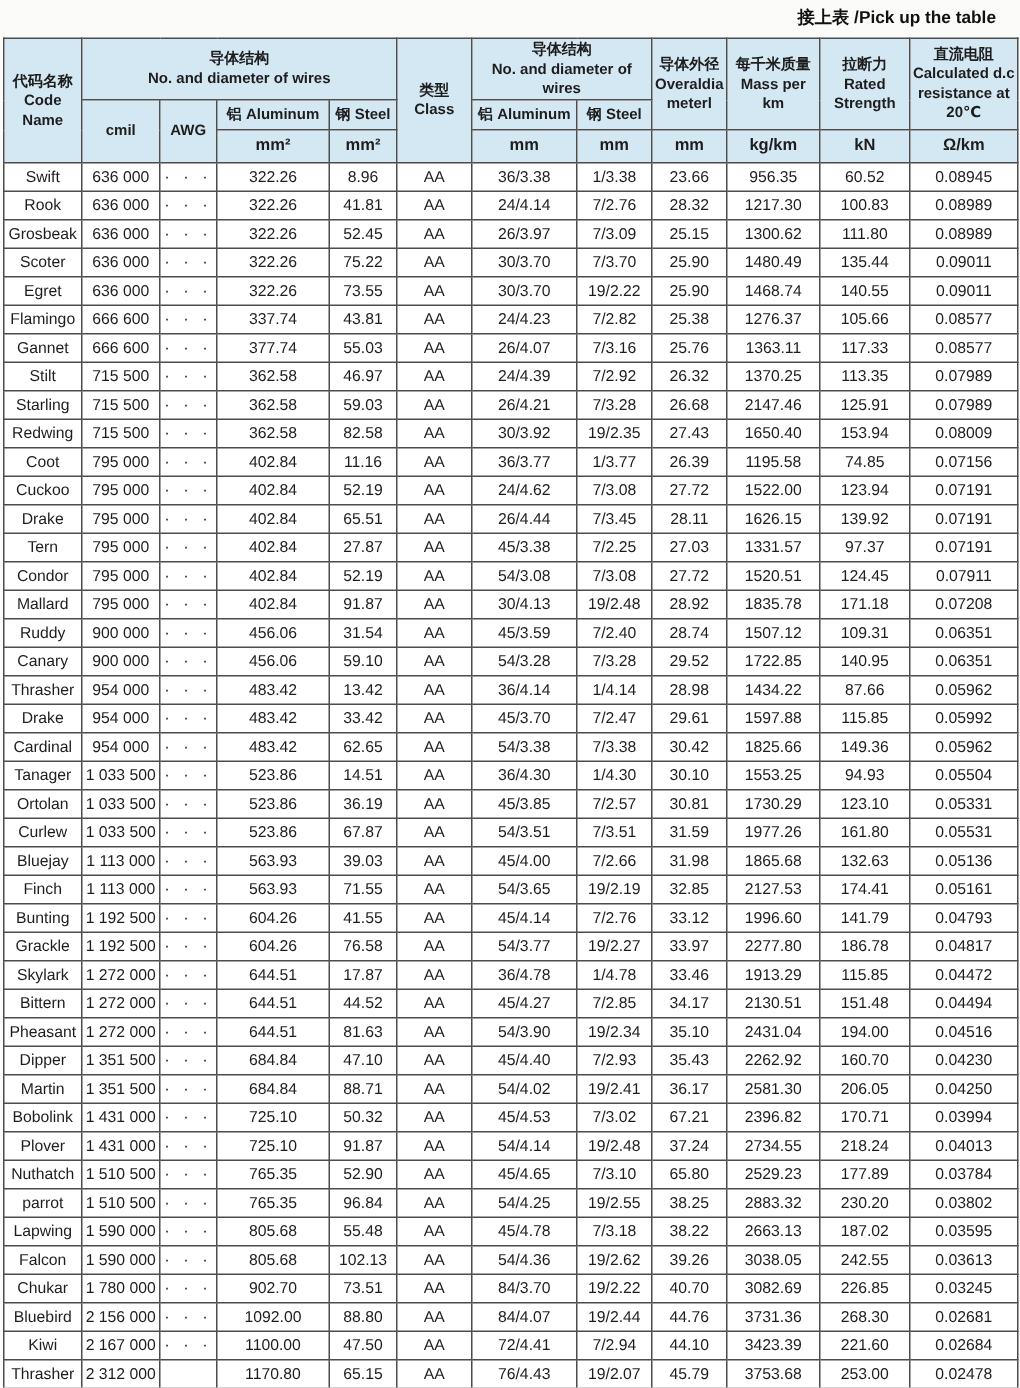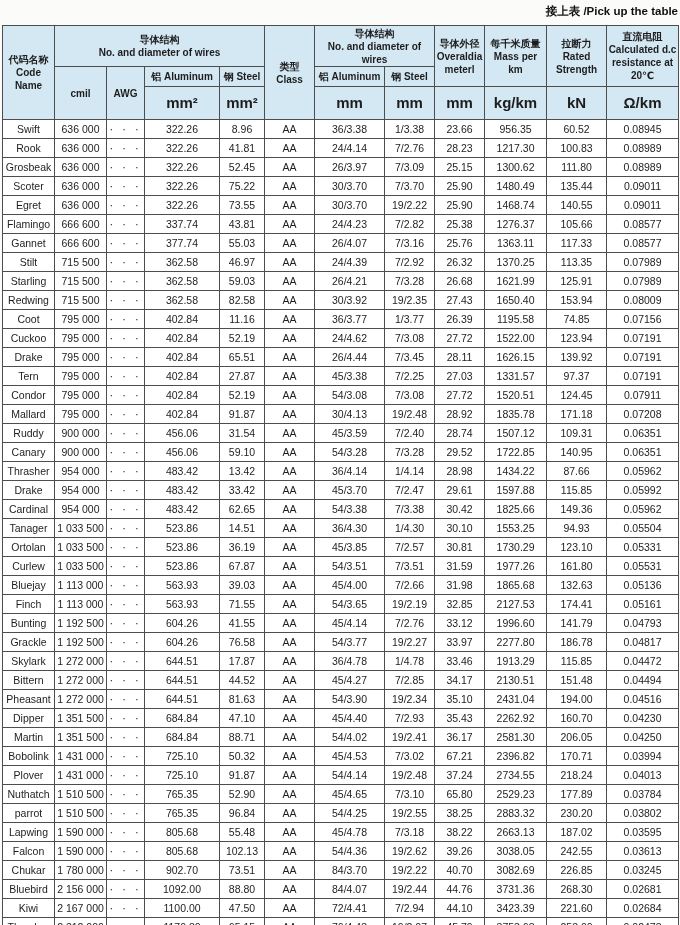--- a/index.html
+++ b/index.html
@@ -14,21 +14,21 @@
     width: 680px;
     height: 925px;
     position: relative;
     background: var(--page-bg);
     font-family: "Liberation Sans", "DejaVu Sans", sans-serif;
     color: var(--text);
   }
   .continuation-note {
     position: absolute;
     top: 4px;
-    right: 2px;
+    right: 16px;
     font-size: 11.5px;
     font-weight: bold;
     color: #111;
     text-align: right;
   }
   table.spec-table {
     position: absolute;
     top: 25px;
     left: 2px;
     width: 676px;
@@ -44,21 +44,21 @@
   }
   .spec-table thead th {
     background: var(--header-bg);
     font-weight: bold;
     font-size: 10px;
     line-height: 1.3;
     white-space: pre-line;
   }
   .spec-table thead tr.hrow-1 th { height: 41px; }
   .spec-table thead tr.hrow-2 th { height: 20px; }
-  .spec-table thead tr.hrow-3 th { height: 33px; font-size: 15px; }
+  .spec-table thead tr.hrow-3 th { height: 22px; font-size: 11px; }
   .spec-table tbody td {
     height: 19px;
     font-size: 10.5px;
     background: #fff;
     white-space: nowrap;
   }
   .spec-table tbody td.awg-cell { letter-spacing: 3px; font-size: 11px; }
   
   col.c-name   { width: 52px; }
   col.c-cmil   { width: 52px; }
@@ -153,21 +153,21 @@
       </tr>
       <tr>
         <td>Rook</td>
         <td>636 000</td>
         <td class="awg-cell">· · ·</td>
         <td>322.26</td>
         <td>41.81</td>
         <td>AA</td>
         <td>24/4.14</td>
         <td>7/2.76</td>
-        <td>28.23</td>
+        <td>28.32</td>
         <td>1217.30</td>
         <td>100.83</td>
         <td>0.08989</td>
       </tr>
       <tr>
         <td>Grosbeak</td>
         <td>636 000</td>
         <td class="awg-cell">· · ·</td>
         <td>322.26</td>
         <td>52.45</td>
@@ -252,21 +252,21 @@
       <tr>
         <td>Starling</td>
         <td>715 500</td>
         <td class="awg-cell">· · ·</td>
         <td>362.58</td>
         <td>59.03</td>
         <td>AA</td>
         <td>26/4.21</td>
         <td>7/3.28</td>
         <td>26.68</td>
-        <td>1621.99</td>
+        <td>2147.46</td>
         <td>125.91</td>
         <td>0.07989</td>
       </tr>
       <tr>
         <td>Redwing</td>
         <td>715 500</td>
         <td class="awg-cell">· · ·</td>
         <td>362.58</td>
         <td>82.58</td>
         <td>AA</td>

